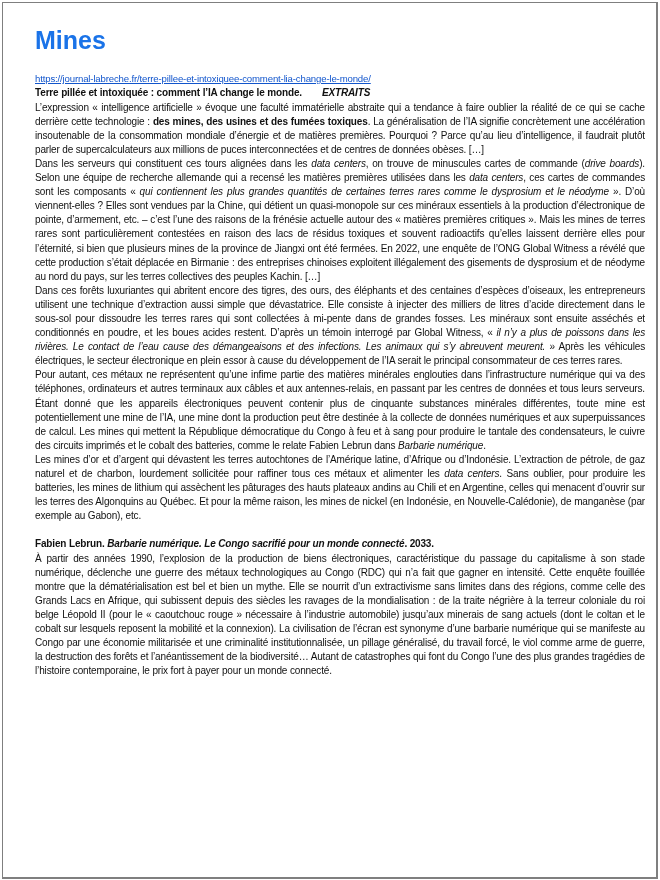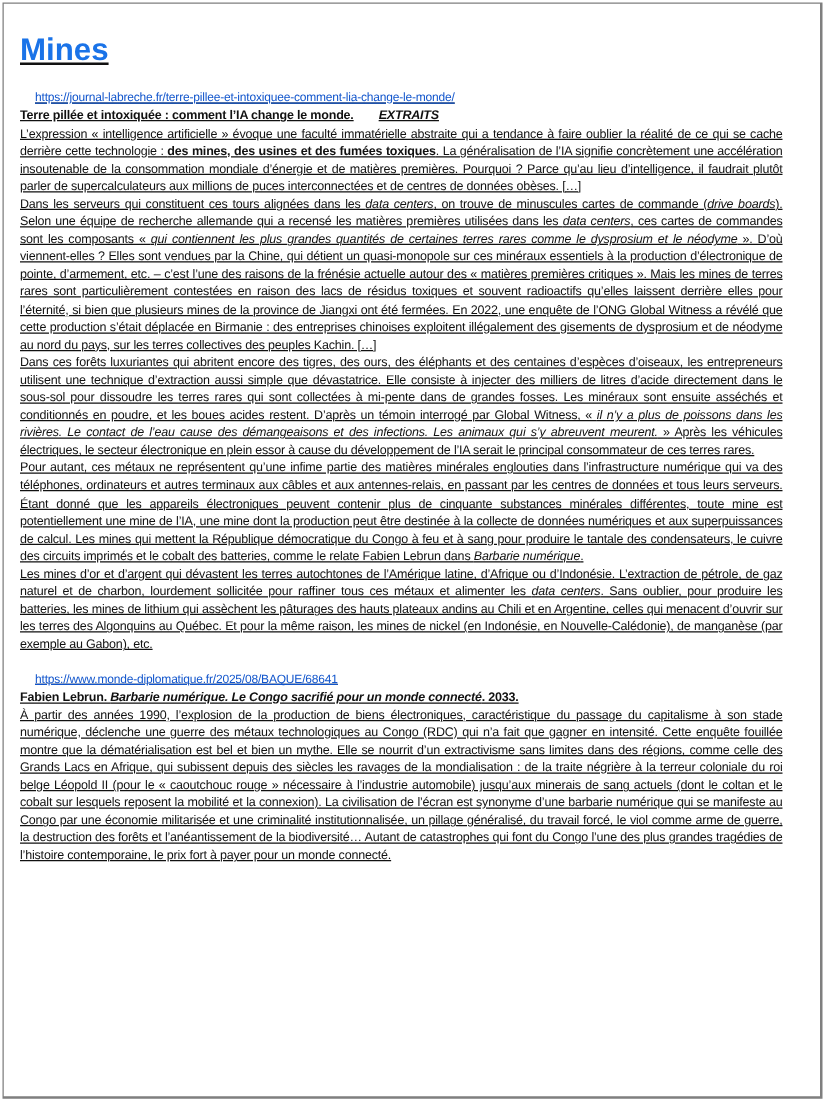--- a/index.html
+++ b/index.html
@@ -3,29 +3,29 @@
 <meta charset="utf-8">
 <style>
   html, body { margin: 0; padding: 0; background: #ffffff; }
   body { width: 660px; height: 880px; position: relative; overflow: hidden; }
   .frame {
     position: absolute; left: 2px; top: 2px; width: 653px; height: 874px;
     border: 1px solid #7f7f7f; border-right: 2px solid #7f7f7f; border-bottom: 2px solid #7f7f7f;
     background: #fff;
   }
   .content {
-    position: absolute; left: 16px; top: 22px; width: 610px;
+    position: absolute; left: 35px; top: 22px; width: 610px;
     font-family: "Liberation Sans", sans-serif; font-size: 10px; line-height: 14.1px;
-    color: #111; letter-spacing: -0.15px; text-decoration: underline;
+    color: #111; letter-spacing: -0.15px;
   }
   .title {
     font-family: "Liberation Sans", sans-serif; font-weight: bold; font-size: 25px;
     color: #1a73e8; line-height: 36px; margin: 0 0 14px 0; letter-spacing: 0;
   }
-  a.url { color: #1155cc; text-decoration: underline; display: block; font-size: 9.6px; margin-left: 12px; }
+  a.url { color: #1155cc; text-decoration: underline; display: block; font-size: 9.6px; }
   .heading { font-weight: bold; font-size: 10px; line-height: 14.5px; }
   .heading .tag { font-style: italic; margin-left: 20px; }
   .sub { font-weight: bold; }
   p { margin: 0; text-align: justify; }
   .gap { height: 14px; }
   i { font-style: italic; }
   b { font-weight: bold; }
 </style>
 </head>
 <body>
@@ -39,16 +39,15 @@
     <span>Terre pillée et intoxiquée : comment l’IA change le monde.</span><span class="tag">EXTRAITS</span>
   </div>
   <p><span>L’expression « intelligence artificielle » évoque une faculté immatérielle abstraite qui a tendance à faire oublier la réalité de ce qui se cache derrière cette technologie : </span><b>des mines, des usines et des fumées toxiques</b><span>. La généralisation de l’IA signifie concrètement une accélération insoutenable de la consommation mondiale d’énergie et de matières premières. Pourquoi ? Parce qu’au lieu d’intelligence, il faudrait plutôt parler de supercalculateurs aux millions de puces interconnectées et de centres de données obèses. […]</span></p>
   <p><span>Dans les serveurs qui constituent ces tours alignées dans les </span><i>data centers</i><span>, on trouve de minuscules cartes de commande (</span><i>drive boards</i><span>). Selon une équipe de recherche allemande qui a recensé les matières premières utilisées dans les </span><i>data centers</i><span>, ces cartes de commandes sont les composants « </span><i>qui contiennent les plus grandes quantités de certaines terres rares comme le dysprosium et le néodyme</i><span> ». D’où viennent-elles ? Elles sont vendues par la Chine, qui détient un quasi-monopole sur ces minéraux essentiels à la production d’électronique de pointe, d’armement, etc. – c’est l’une des raisons de la frénésie actuelle autour des « matières premières critiques ». Mais les mines de terres rares sont particulièrement contestées en raison des lacs de résidus toxiques et souvent radioactifs qu’elles laissent derrière elles pour l’éternité, si bien que plusieurs mines de la province de Jiangxi ont été fermées. En 2022, une enquête de l’ONG Global Witness a révélé que cette production s’était déplacée en Birmanie : des entreprises chinoises exploitent illégalement des gisements de dysprosium et de néodyme au nord du pays, sur les terres collectives des peuples Kachin. […]</span></p>
   <p><span>Dans ces forêts luxuriantes qui abritent encore des tigres, des ours, des éléphants et des centaines d’espèces d’oiseaux, les entrepreneurs utilisent une technique d’extraction aussi simple que dévastatrice. Elle consiste à injecter des milliers de litres d’acide directement dans le sous-sol pour dissoudre les terres rares qui sont collectées à mi-pente dans de grandes fosses. Les minéraux sont ensuite asséchés et conditionnés en poudre, et les boues acides restent. D’après un témoin interrogé par Global Witness, « </span><i>il n’y a plus de poissons dans les rivières. Le contact de l’eau cause des démangeaisons et des infections. Les animaux qui s’y abreuvent meurent.</i><span> » Après les véhicules électriques, le secteur électronique en plein essor à cause du développement de l’IA serait le principal consommateur de ces terres rares.</span></p>
   <p><span>Pour autant, ces métaux ne représentent qu’une infime partie des matières minérales englouties dans l’infrastructure numérique qui va des téléphones, ordinateurs et autres terminaux aux câbles et aux antennes-relais, en passant par les centres de données et tous leurs serveurs. Étant donné que les appareils électroniques peuvent contenir plus de cinquante substances minérales différentes, toute mine est potentiellement une mine de l’IA, une mine dont la production peut être destinée à la collecte de données numériques et aux superpuissances de calcul. Les mines qui mettent la République démocratique du Congo à feu et à sang pour produire le tantale des condensateurs, le cuivre des circuits imprimés et le cobalt des batteries, comme le relate Fabien Lebrun dans </span><i>Barbarie numérique</i><span>.</span></p>
   <p><span>Les mines d’or et d’argent qui dévastent les terres autochtones de l’Amérique latine, d’Afrique ou d’Indonésie. L’extraction de pétrole, de gaz naturel et de charbon, lourdement sollicitée pour raffiner tous ces métaux et alimenter les </span><i>data centers</i><span>. Sans oublier, pour produire les batteries, les mines de lithium qui assèchent les pâturages des hauts plateaux andins au Chili et en Argentine, celles qui menacent d’ouvrir sur les terres des Algonquins au Québec. Et pour la même raison, les mines de nickel (en Indonésie, en Nouvelle-Calédonie), de manganèse (par exemple au Gabon), etc.</span></p>
 
   <div class="gap"></div>
 
-  <a class="url">https://www.monde-diplomatique.fr/2025/08/BAQUE/68641</a>
   <div class="sub"><span>Fabien Lebrun. </span><i>Barbarie numérique. Le Congo sacrifié pour un monde connecté</i><span>. 2033.</span></div>
   <p>À partir des années 1990, l’explosion de la production de biens électroniques, caractéristique du passage du capitalisme à son stade numérique, déclenche une guerre des métaux technologiques au Congo (RDC) qui n’a fait que gagner en intensité. Cette enquête fouillée montre que la dématérialisation est bel et bien un mythe. Elle se nourrit d’un extractivisme sans limites dans des régions, comme celle des Grands Lacs en Afrique, qui subissent depuis des siècles les ravages de la mondialisation : de la traite négrière à la terreur coloniale du roi belge Léopold II (pour le « caoutchouc rouge » nécessaire à l’industrie automobile) jusqu’aux minerais de sang actuels (dont le coltan et le cobalt sur lesquels reposent la mobilité et la connexion). La civilisation de l’écran est synonyme d’une barbarie numérique qui se manifeste au Congo par une économie militarisée et une criminalité institutionnalisée, un pillage généralisé, du travail forcé, le viol comme arme de guerre, la destruction des forêts et l’anéantissement de la biodiversité… Autant de catastrophes qui font du Congo l’une des plus grandes tragédies de l’histoire contemporaine, le prix fort à payer pour un monde connecté.</p>
 </div>
 
 </body></html>

